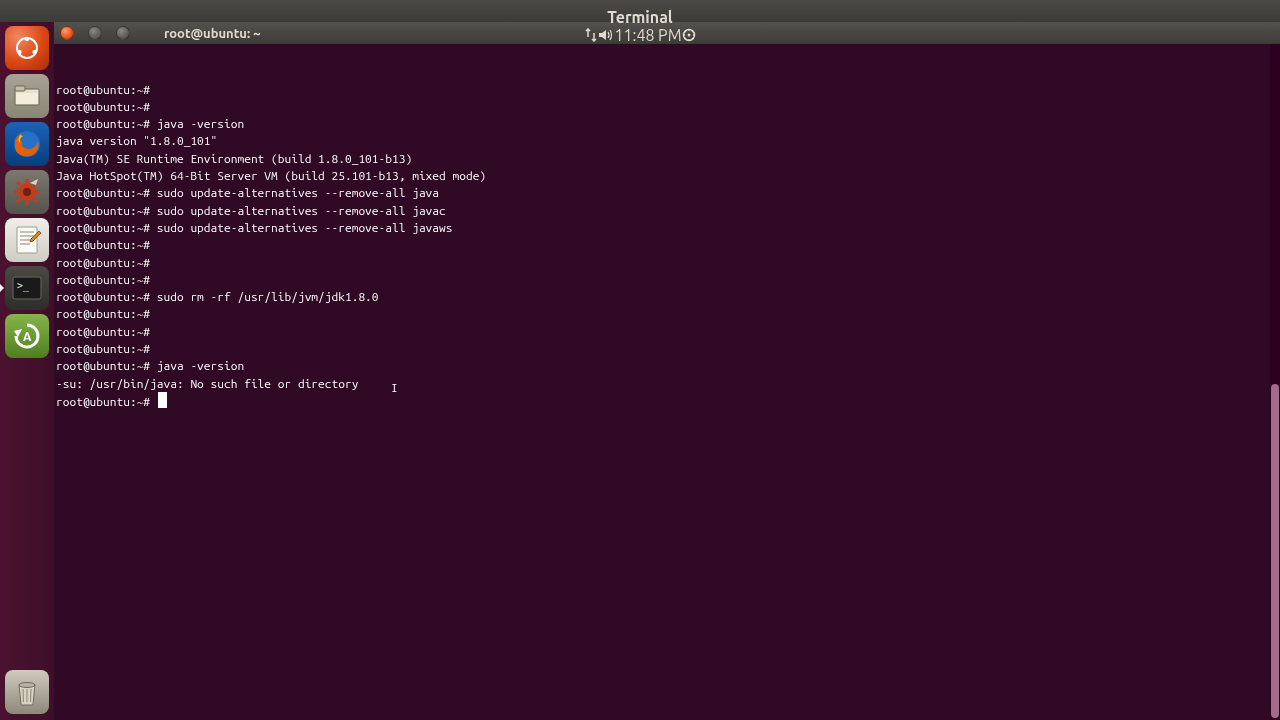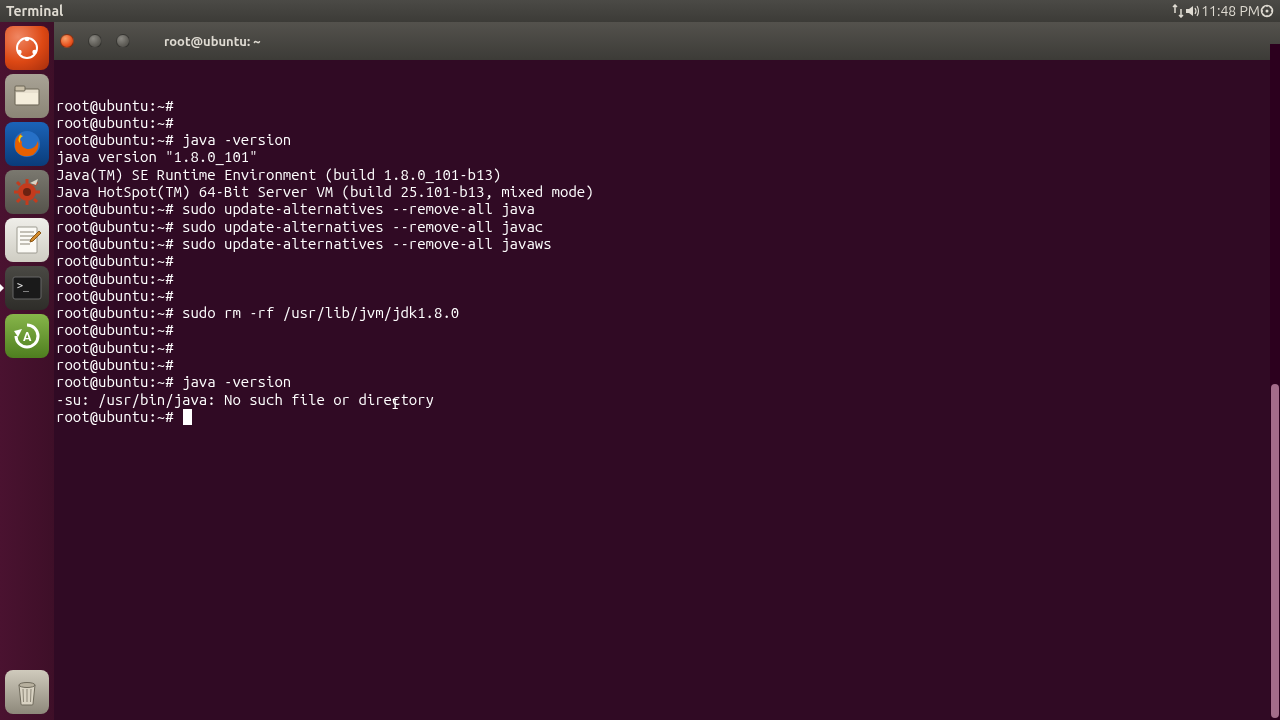--- a/index.html
+++ b/index.html
@@ -14,23 +14,24 @@
 
   
   .menubar {
     position: absolute;
     top: 0; left: 0; right: 0;
     height: 22px;
     background: linear-gradient(#4b4a46, #3c3b37);
     display: flex;
     align-items: center;
     color: #dfdbd2;
-    font-size: 14px;
+    font-size: 16px;
     padding: 8px 6px;
     z-index: 10;
+    flex-direction: column;
   }
   .menubar .left { flex: 1; display: flex; align-items: center; font-weight: bold; }
   .menubar .right { display: flex; align-items: center; }
   .menubar .right .ind { display: flex; align-items: center; }
   .menubar svg { fill: #dfdbd2; }
 
   
   .launcher {
     position: absolute;
     top: 22px;
@@ -64,21 +65,21 @@
     position: absolute;
     top: 22px;
     left: 54px;
     right: 0;
     bottom: 0;
     background: #2c001e;
     display: flex;
     flex-direction: column;
   }
   .titlebar {
-    height: 38px;
+    height: 22px;
     background: linear-gradient(#54524d, #3c3b37);
     display: flex;
     align-items: center;
     padding: 0 6px;
     gap: 14px;
     color: #dfdbd2;
     font-size: 13px;
     font-weight: bold;
   }
   .wbtn {
@@ -87,21 +88,21 @@
     border: 1px solid rgba(0,0,0,0.4);
   }
   .wbtn.close { background: radial-gradient(circle at 35% 30%, #f7a06a, #e95420 60%, #c33d0f); }
   .wbtn.min, .wbtn.max { background: radial-gradient(circle at 35% 30%, #8b8983, #5f5d57 60%, #4a4944); }
 
   .termbody {
     flex: 1;
     background: #300a24;
     padding: 2px 2px;
     font-family: "Ubuntu Mono", "DejaVu Sans Mono", monospace;
-    font-size: 15px;
+    font-size: 12px;
     line-height: 17.3px;
     color: #ffffff;
     white-space: pre;
     overflow: hidden;
     position: relative;
   }
   .termbody .line { display: block; }
   .termbody .cursor {
     display: inline-block;
     width: 9px; height: 16px;

